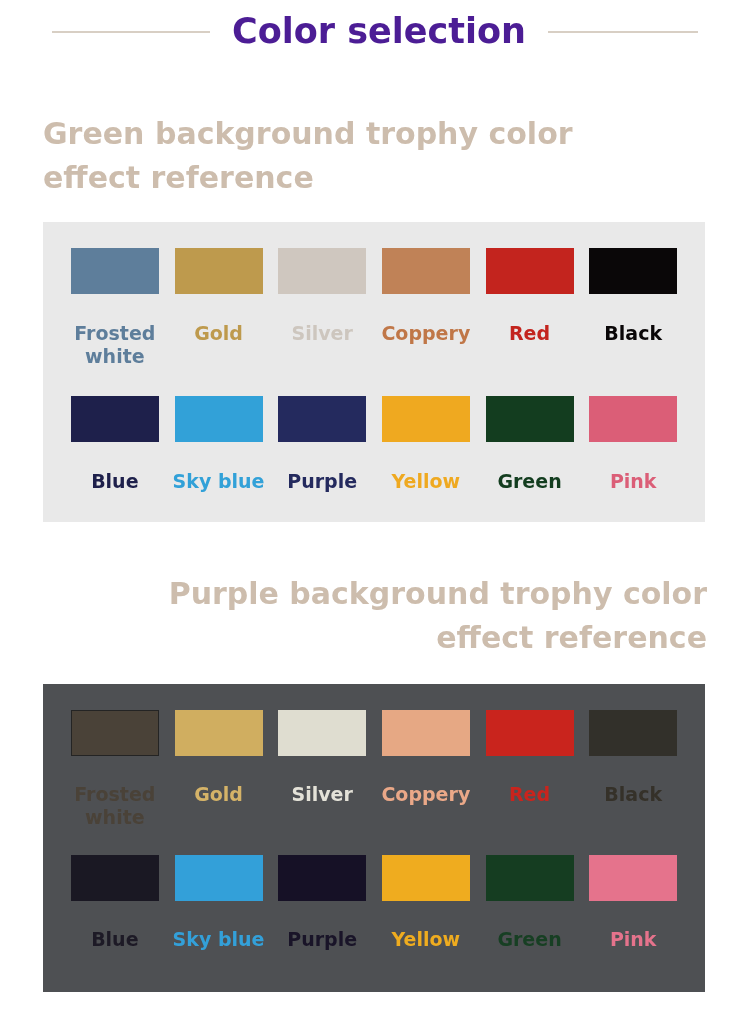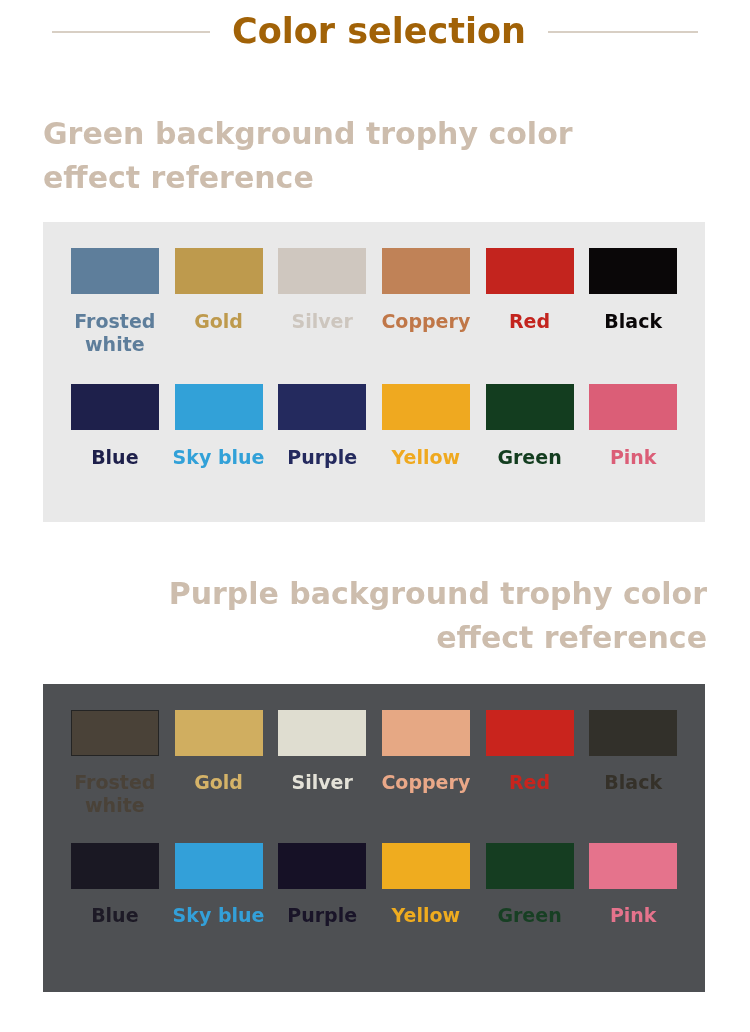--- a/index.html
+++ b/index.html
@@ -54,20 +54,21 @@
   .panel.light .swatch-row:first-child { padding-top: 26px; }
   .panel.light .swatch-row:nth-child(2) { padding-top: 28px; }
   .panel.dark  .swatch-row:first-child { padding-top: 26px; }
   .panel.dark  .swatch-row:nth-child(2) { padding-top: 26px; }
 
   .swatch-cell {
     flex: 1 1 0;
     display: flex;
     flex-direction: column;
     align-items: center;
+    gap: 12px;
   }
   .chip {
     width: 88px;
     height: 46px;
     flex: 0 0 auto;
   }
   .chip-label {
     margin-top: 16px;
     font-size: 19px;
     font-weight: bold;
@@ -77,21 +78,21 @@
   }
   .panel.dark .chip-label { margin-top: 15px; }
 </style>
 </head>
 <body>
 
 <div class="page">
 
   <div class="title-row">
     <div class="title-rule left" style="background: rgb(216, 207, 196);"></div>
-    <div class="main-title" style="color: #a16207;">Color selection</div>
+    <div class="main-title" style="color: #4c1d95;">Color selection</div>
     <div class="title-rule right" style="background: rgb(216, 207, 196);"></div>
   </div>
 
   <div class="section-heading white-head" style="color: rgb(205, 189, 173);">Green background trophy
 color effect reference</div>
 
   <div class="panel light" style="background: rgb(233, 233, 233);">
     <div class="swatch-row">
       <div class="swatch-cell">
         <div class="chip" style="background: rgb(94, 126, 155);"></div>

